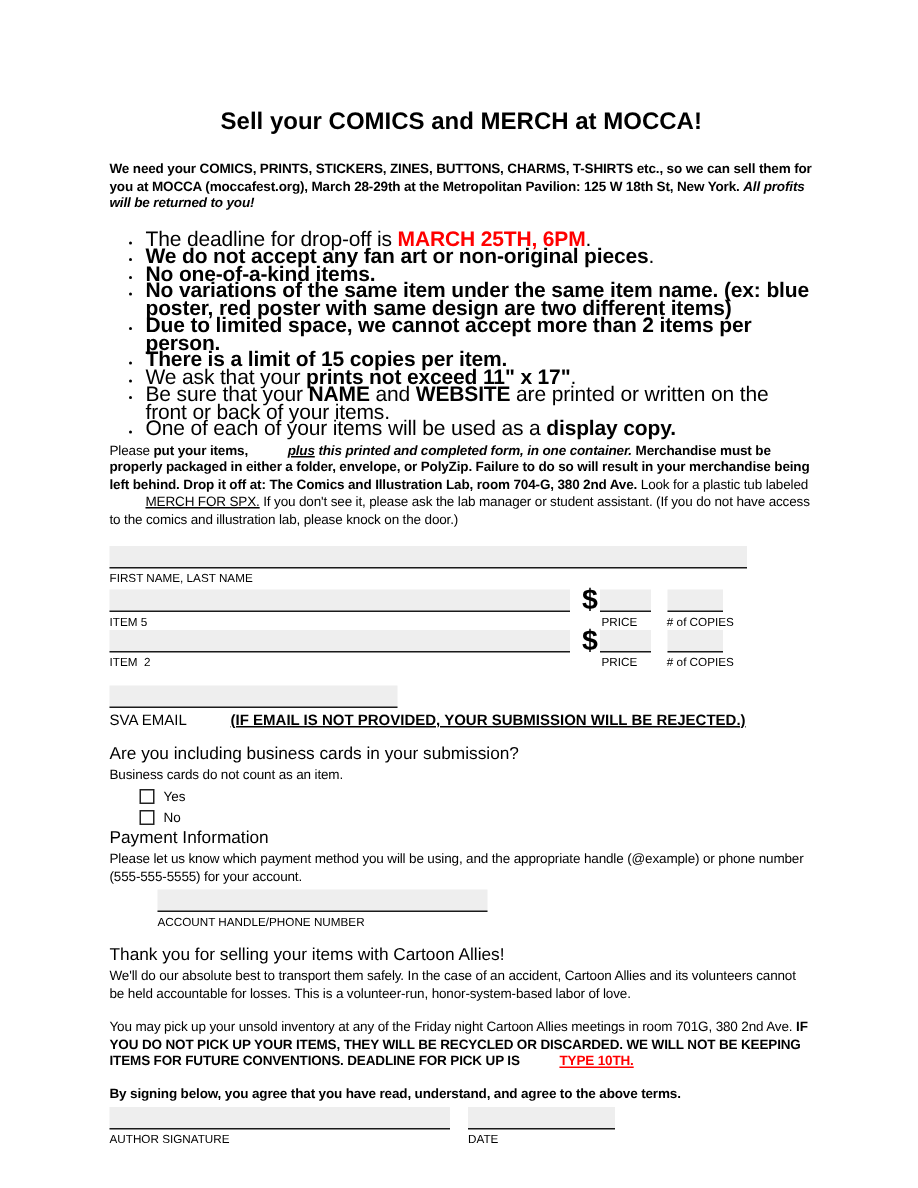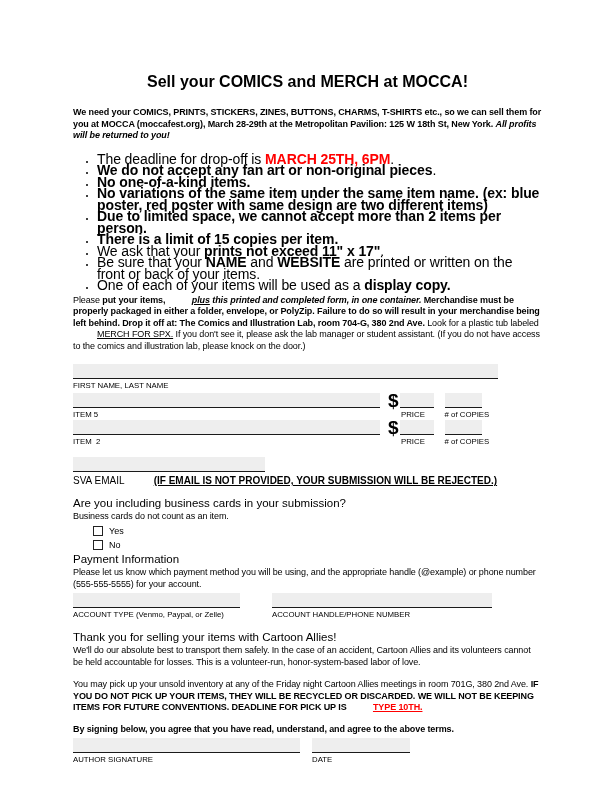--- a/index.html
+++ b/index.html
@@ -132,24 +132,20 @@
     </div>
     <div class="cbrow">
       <span class="cb"></span>
       <span class="cblabel">No</span>
     </div>
 
     <div class="heading">Payment Information</div>
     <p class="body desc">Please let us know which payment method you will be using, and the appropriate handle (@example) or phone number (555-555-5555) for your account.</p>
 
     <div class="payrow">
-      <div>
-        <div class="field" style="width:167px"></div>
-        <div class="flabel">ACCOUNT TYPE (Venmo, Paypal, or Zelle)</div>
-      </div>
       <div class="gap32">
         <div class="field" style="width:220px"></div>
         <div class="flabel">ACCOUNT HANDLE/PHONE NUMBER</div>
       </div>
     </div>
 
     <div class="heading thanks">Thank you for selling your items with Cartoon Allies!</div>
     <p class="body desc">We'll do our absolute best to transport them safely. In the case of an accident, Cartoon Allies and its volunteers cannot be held accountable for losses. This is a volunteer-run, honor-system-based labor of love.</p>
 
     <p class="body pickup"><span>You may pick up your unsold inventory at any of the Friday night Cartoon Allies meetings in room 701G, 380 2nd Ave. </span><span class="b">IF YOU DO NOT PICK UP YOUR ITEMS, THEY WILL BE RECYCLED OR DISCARDED. WE WILL NOT BE KEEPING ITEMS FOR FUTURE CONVENTIONS. DEADLINE FOR PICK UP IS </span><span class="b red u">TYPE 10TH.</span></p>

